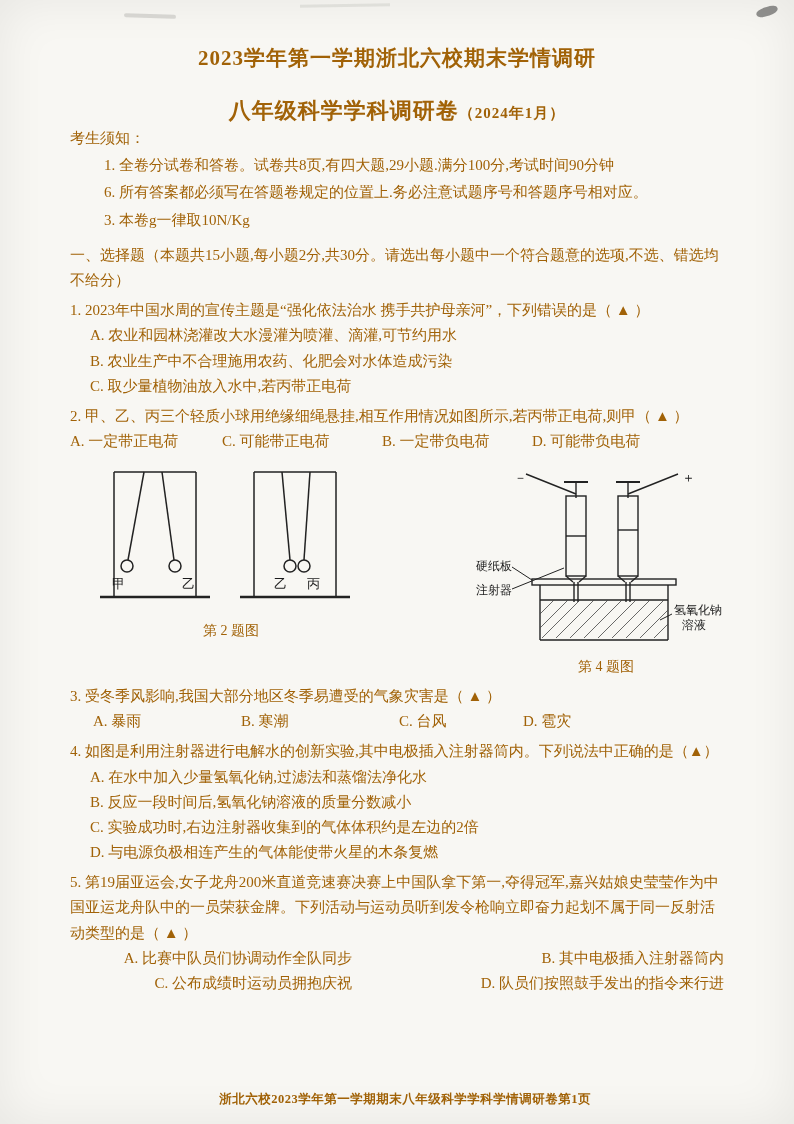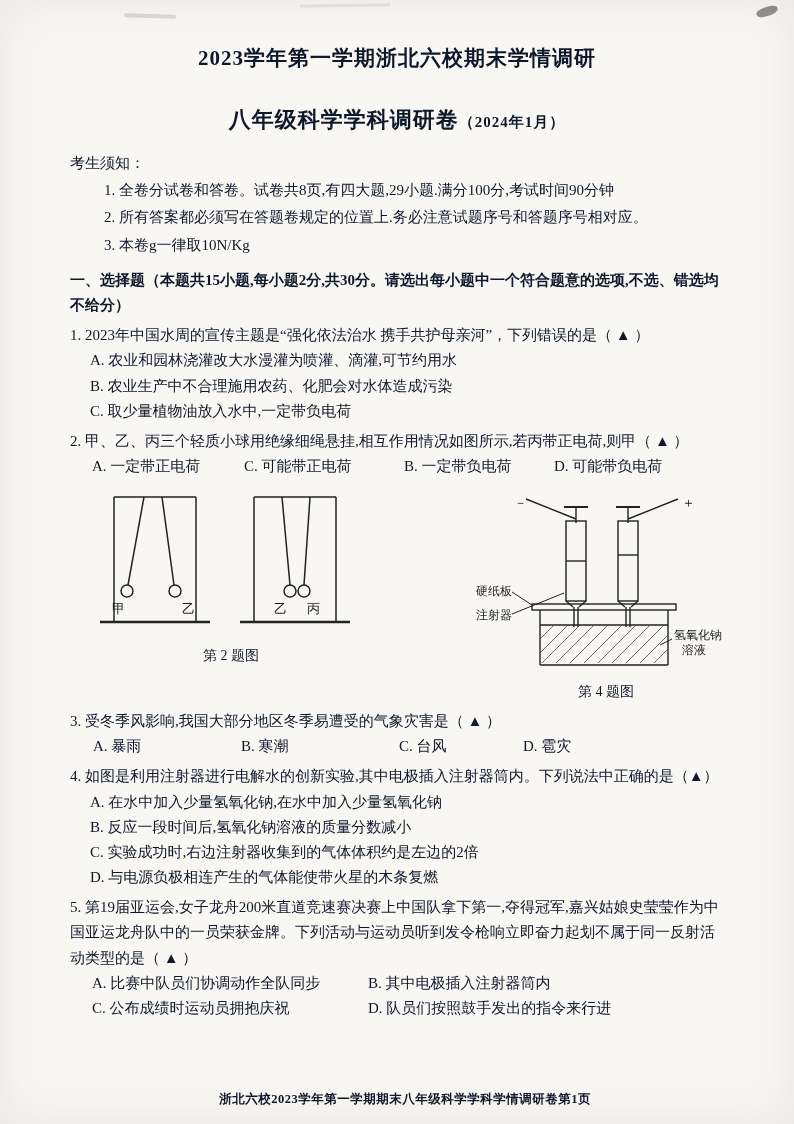--- a/index.html
+++ b/index.html
@@ -1,43 +1,43 @@
 <!DOCTYPE html>
 <html><head>
 <meta charset="utf-8">
 <style>
   * { margin:0; padding:0; box-sizing:border-box; }
   html,body { width:794px; height:1124px; }
   body { font-family:"Liberation Serif","DejaVu Serif",serif; background:#9a9894; }
   .page {
     position:relative; width:794px; height:1124px; overflow:hidden;
-    background:#f8f7f3; color:#0f172a;
+    background:#f8f7f3; color:#a16207;
     box-shadow: inset 0 0 50px rgba(0,0,0,0.07);
   }
   .artifact { position:absolute; pointer-events:none; }
   .a1 { top:7px; right:16px; width:22px; height:9px; background:#3a3a3a; opacity:.55; border-radius:45%; transform:rotate(-18deg); }
   .a2 { top:14px; left:124px; width:52px; height:4px; background:#8a8a85; opacity:.28; transform:rotate(2deg); border-radius:2px; }
   .a3 { top:4px; left:300px; width:90px; height:3px; background:#9a9a95; opacity:.2; transform:rotate(-1deg); }
 
   .title { text-align:center; padding-top:44px; font-size:21px; font-weight:700; letter-spacing:1px; }
-  .subtitle { text-align:center; margin-top:33px; font-size:22px; font-weight:700; letter-spacing:1px; }
+  .subtitle { text-align:center; margin-top:24px; font-size:22px; font-weight:700; letter-spacing:1px; }
   .subtitle-date { font-size:15px; font-weight:700; }
 
   .content { padding:0 70px; font-size:15px; line-height:1.68; }
 
-  .notice { margin-top:16px; }
+  .notice { }
   .notice-item { margin-left:34px; margin-top:2px; }
 
-  .section-heading { margin-top:10px; font-weight:700; }
+  .section-heading { margin-top:10px; font-weight:400; }
 
   .question { margin-top:5px; }
   .opt { margin-left:20px; }
-  .opt-grid-q2 { display:grid; grid-template-columns:152px 160px 150px auto; margin-left:22px; }
+  .opt-grid-q2 { display:grid; grid-template-columns:152px 160px 150px auto; }
   .opt-grid-q3 { display:grid; grid-template-columns:148px 158px 124px auto; margin-left:23px; }
-  .opt-grid-q5 { display:grid; grid-template-columns:276px auto; margin-left:22px; }
+  .opt-grid-q5 { display:grid; grid-template-columns:276px auto; margin-left:6px;text-align:right; }
 
   .figures-row { display:flex; align-items:flex-start; padding-left:26px; gap:110px; margin-top:6px; }
   .figure-box { text-align:center; }
   .figure-box.right { margin-top:8px; }
   .fig-caption { font-size:14px; margin-top:1px; }
   svg text { font-family:"Liberation Serif","DejaVu Serif",serif; fill:#1c1c1c; }
 
   .footer { position:absolute; bottom:16px; left:8px; width:100%; text-align:center; font-size:12.5px; font-weight:700; letter-spacing:.5px; }
 </style>
 </head>
@@ -49,31 +49,31 @@
   <div class="artifact a3"></div>
 
   <div class="title">2023学年第一学期浙北六校期末学情调研</div>
   <div class="subtitle"><span>八年级科学学科调研卷</span><span class="subtitle-date">（2024年1月）</span></div>
 
   <div class="content">
 
     <div class="notice">
       <div>考生须知：</div>
       <div class="notice-item">1. 全卷分试卷和答卷。试卷共8页,有四大题,29小题.满分100分,考试时间90分钟</div>
-      <div class="notice-item">2. 所有答案都必须写在答题卷规定的位置上.务必注意试题序号和答题序号相对应。</div>
+      <div class="notice-item">6. 所有答案都必须写在答题卷规定的位置上.务必注意试题序号和答题序号相对应。</div>
       <div class="notice-item">3. 本卷g一律取10N/Kg</div>
     </div>
 
     <div class="section-heading">一、选择题（本题共15小题,每小题2分,共30分。请选出每小题中一个符合题意的选项,不选、错选均不给分）</div>
 
     <div class="question">
       <div>1. 2023年中国水周的宣传主题是“强化依法治水  携手共护母亲河”，下列错误的是（ ▲ ）</div>
       <div class="opt">A. 农业和园林浇灌改大水漫灌为喷灌、滴灌,可节约用水</div>
       <div class="opt">B. 农业生产中不合理施用农药、化肥会对水体造成污染</div>
-      <div class="opt">C. 取少量植物油放入水中,一定带负电荷</div>
+      <div class="opt">C. 取少量植物油放入水中,若丙带正电荷</div>
     </div>
 
     <div class="question">
       <div>2. 甲、乙、丙三个轻质小球用绝缘细绳悬挂,相互作用情况如图所示,若丙带正电荷,则甲（ ▲ ）</div>
       <div class="opt-grid-q2">
         <span>A. 一定带正电荷</span>
         <span>C. 可能带正电荷</span>
         <span>B. 一定带负电荷</span>
         <span>D. 可能带负电荷</span>
       </div>
@@ -177,21 +177,21 @@
       <div class="opt-grid-q3">
         <span>A. 暴雨</span>
         <span>B. 寒潮</span>
         <span>C. 台风</span>
         <span>D. 雹灾</span>
       </div>
     </div>
 
     <div class="question">
       <div>4. 如图是利用注射器进行电解水的创新实验,其中电极插入注射器筒内。下列说法中正确的是（▲）</div>
-      <div class="opt">A. 在水中加入少量氢氧化钠,在水中加入少量氢氧化钠</div>
+      <div class="opt">A. 在水中加入少量氢氧化钠,过滤法和蒸馏法净化水</div>
       <div class="opt">B. 反应一段时间后,氢氧化钠溶液的质量分数减小</div>
       <div class="opt">C. 实验成功时,右边注射器收集到的气体体积约是左边的2倍</div>
       <div class="opt">D. 与电源负极相连产生的气体能使带火星的木条复燃</div>
     </div>
 
     <div class="question">
       <div>5. 第19届亚运会,女子龙舟200米直道竞速赛决赛上中国队拿下第一,夺得冠军,嘉兴姑娘史莹莹作为中国亚运龙舟队中的一员荣获金牌。下列活动与运动员听到发令枪响立即奋力起划不属于同一反射活动类型的是（ ▲ ）</div>
       <div class="opt-grid-q5">
         <span>A. 比赛中队员们协调动作全队同步</span>
         <span>B. 其中电极插入注射器筒内</span>

